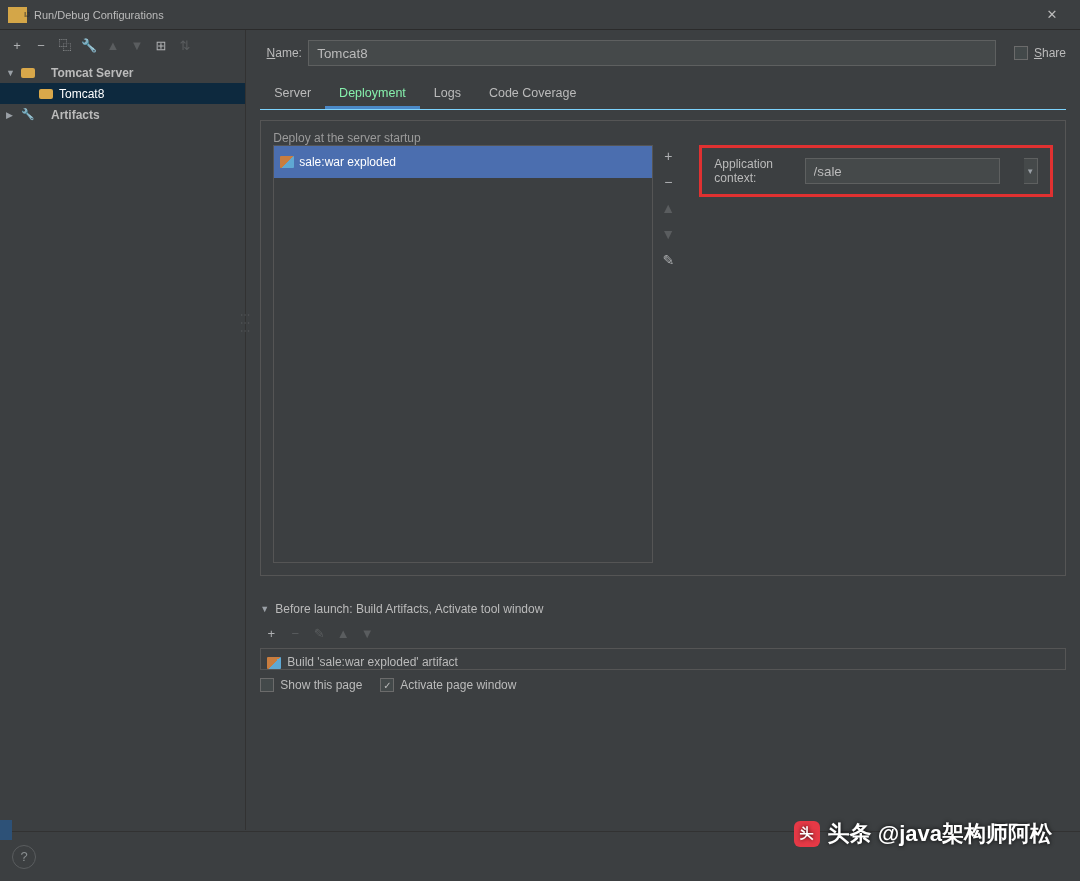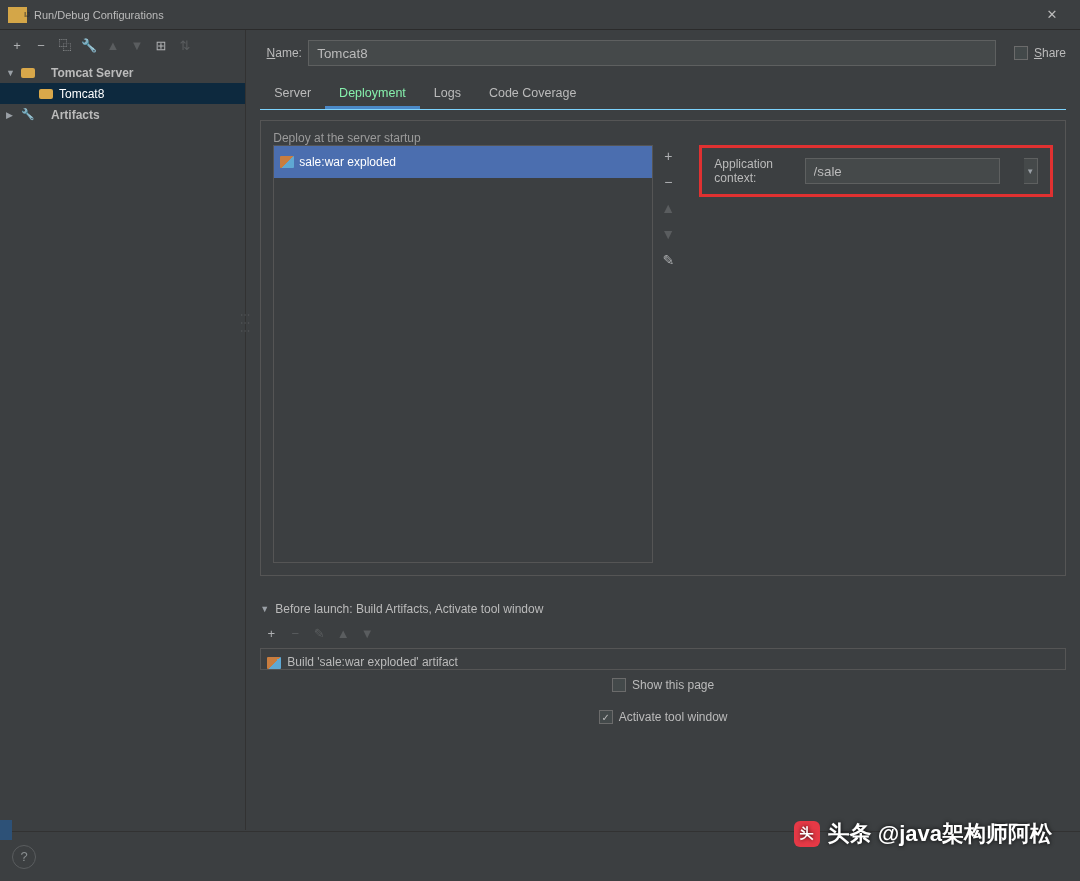--- a/index.html
+++ b/index.html
@@ -57,21 +57,21 @@
 .ctx-drop { width:22px; height:26px; border:1px solid #5e6060; border-left:none; background:#45494a; display:flex; align-items:center; justify-content:center; color:#9aa0a6; font-size:8px;}
 
 .drag-handle{ position:absolute; left:-6px; top:280px; color:#5a5d5f; font-size:10px; letter-spacing:-2px; writing-mode:vertical-lr;}
 
 .before-launch{ margin-top:26px;}
 .bl-head{ display:flex; align-items:center; gap:6px; color:#bbbbbb; margin-bottom:6px;}
 .bl-arrow{font-size:9px; color:#9aa0a6;}
 .bl-tools{ display:flex; gap:2px; margin-bottom:4px;}
 .bl-list{ border:1px solid #555555; background:#3c3f41; height:22px;}
 .bl-item{ display:flex; align-items:flex-end; height:20px; padding:0 6px; gap:6px; color:#bbbbbb;}
-.bl-checks{ margin-top:8px; display:flex; gap:18px; align-items:center;flex-direction:column;}
+.bl-checks{ margin-top:8px; display:flex; gap:18px; align-items:center;}
 .bl-checks label{display:flex; align-items:center; gap:6px;}
 
 .footer { position:absolute; bottom:0; left:0; right:0; height:50px; border-top:1px solid #323232; display:flex; align-items:center; padding:0 12px; background:#3c3f41;}
 .help-btn{ width:24px; height:24px; border:1px solid #5a5d5f; border-radius:12px; display:flex; align-items:center; justify-content:center; color:#8a8f91; font-size:13px;}
 
 .watermark{ position:absolute; right:28px; bottom:32px; font-size:22px; font-weight:bold; color:#fff; text-shadow:0 0 4px rgba(0,0,0,0.9); display:flex; align-items:center; gap:8px; pointer-events:none;}
 .wm-icon{ width:26px; height:26px; background:#e63946; border-radius:6px; display:flex; align-items:center; justify-content:center; color:#fff; font-size:14px;}
 .left-strip{ position:absolute; left:0; top:820px; width:12px; height:20px; background:#2d5177;}
 </style>
 </head>
@@ -177,21 +177,21 @@
           <span>Build 'sale:war exploded' artifact</span>
         </div>
       </div>
       <div class="bl-checks">
         <label>
           <span class="chk"></span>
           <span>Show this page</span>
         </label>
         <label>
           <span class="chk">✓</span>
-          <span>Activate tool window</span>
+          <span>Activate page window</span>
         </label>
       </div>
     </div>
   </div>
 </div>
 
 <div class="footer">
   <span class="help-btn">?</span>
 </div>
 

